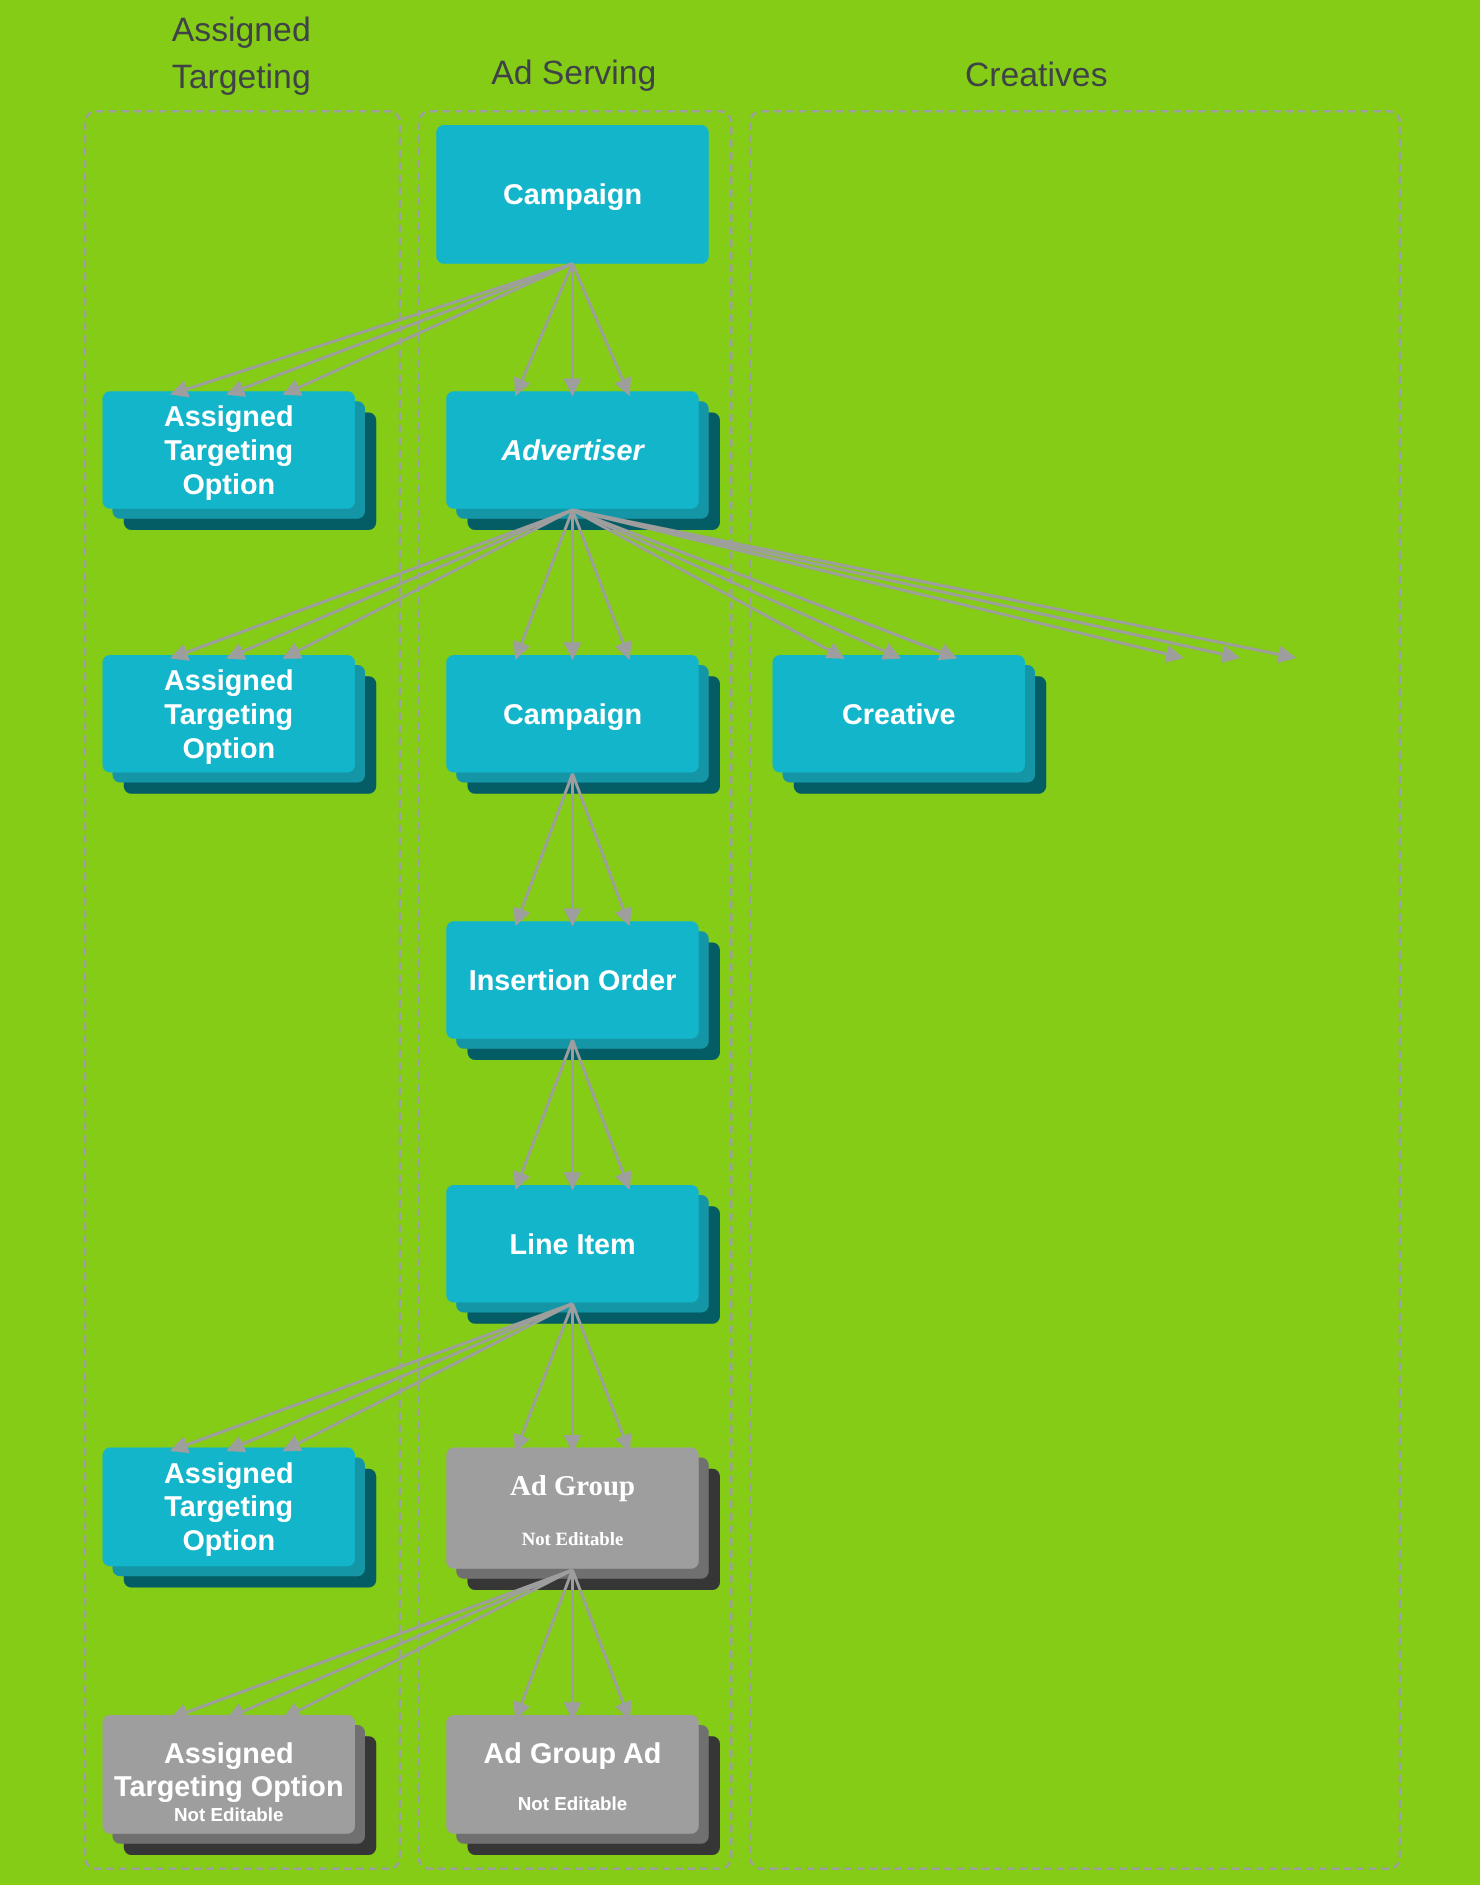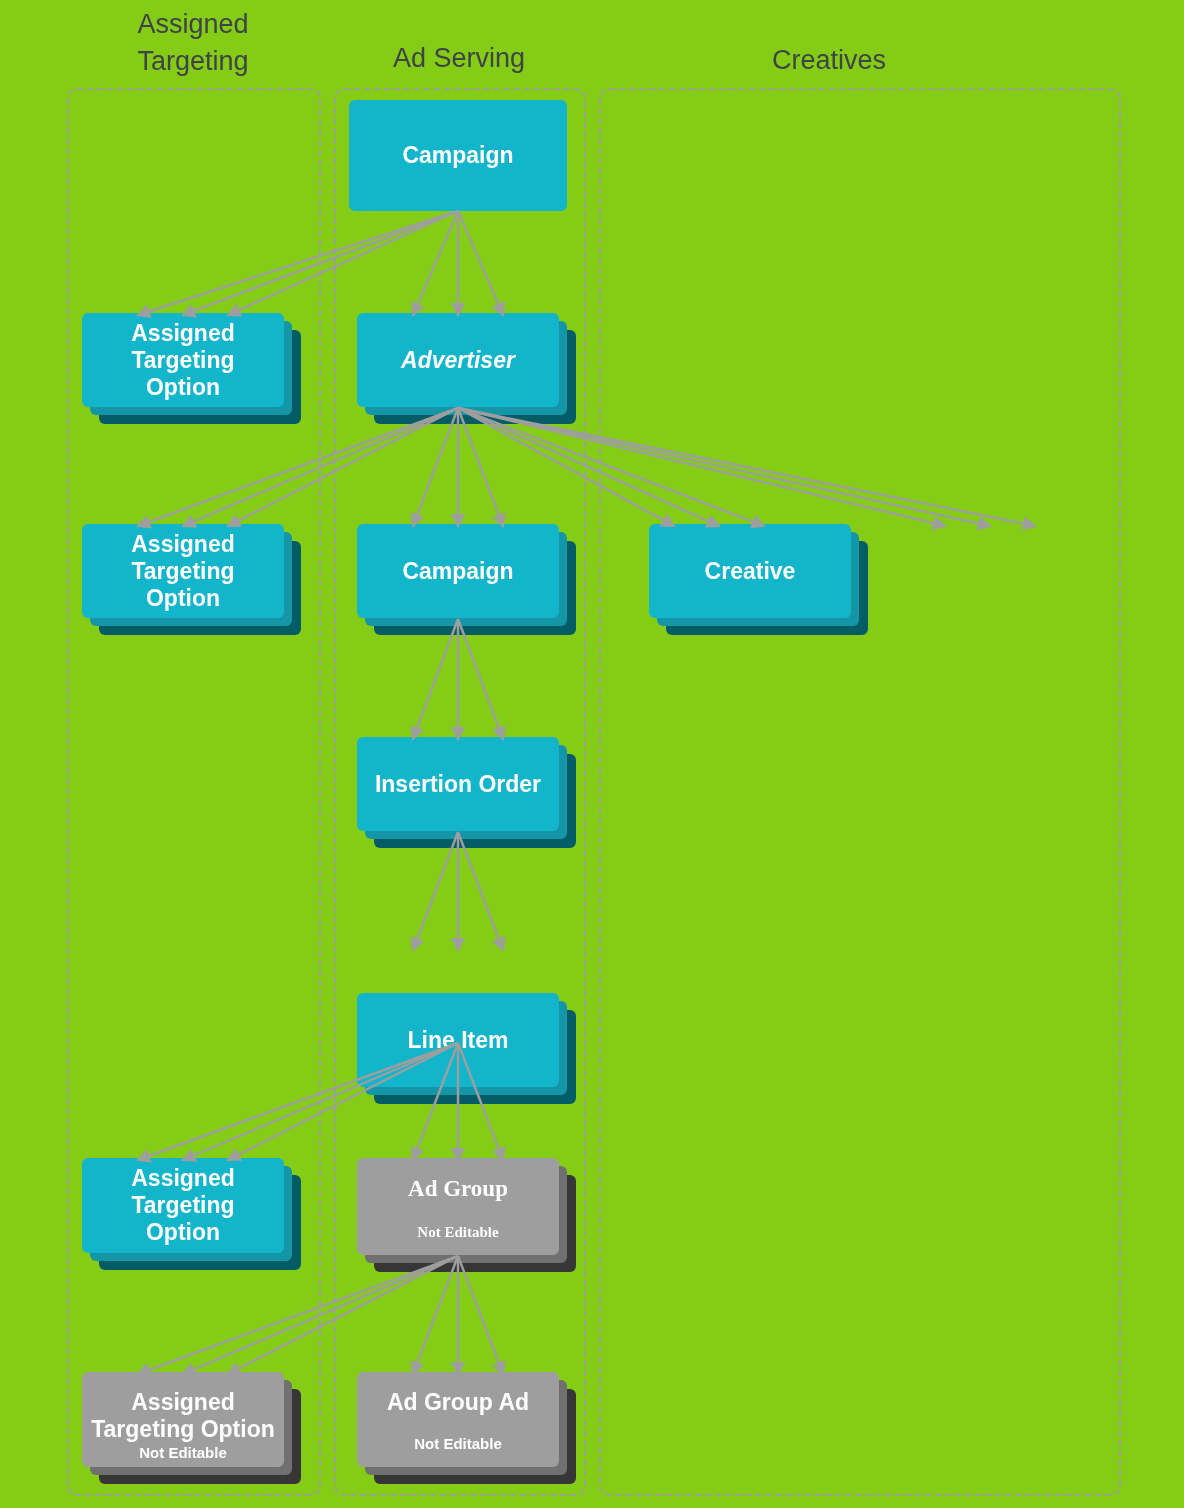--- a/index.html
+++ b/index.html
@@ -40,24 +40,24 @@
   .teal.stacked{box-shadow:8px 8px 0 var(--node-teal-mid), 17px 17px 0 var(--node-teal-back);}
   .gray{background:var(--node-gray);}
   .gray.stacked{box-shadow:8px 8px 0 var(--node-gray-mid), 17px 17px 0 var(--node-gray-back);}
   .gray{justify-content:space-between;padding:17px 8px 13px 8px;box-sizing:border-box;}
 
   .n-partner{left:349px;top:100px;width:218px;height:111px;}
   .n-ato1{left:82px;top:313px;width:202px;height:94px;}
   .n-advertiser{left:357px;top:313px;width:202px;height:94px;font-style:italic;}
   .n-ato2{left:82px;top:524px;width:202px;height:94px;}
   .n-campaign{left:357px;top:524px;width:202px;height:94px;}
-  .n-creative{left:618px;top:524px;width:202px;height:94px;margin-left:31px;}
+  .n-creative{left:618px;top:524px;width:202px;height:94px;}
   .n-creative-asset{left:889px;top:524px;width:202px;height:94px;}
   .n-insertion-order{left:357px;top:737px;width:202px;height:94px;}
-  .n-line-item{left:357px;top:948px;width:202px;height:94px;margin-top:45px;}
+  .n-line-item{left:357px;top:948px;width:202px;height:94px;}
   .n-ato3{left:82px;top:1158px;width:202px;height:95px;}
   .n-ad-group{left:357px;top:1158px;width:202px;height:97px;font-family:Liberation Serif, serif;}
   .n-ato4{left:82px;top:1372px;width:202px;height:95px;}
   .n-ad-group-ad{left:357px;top:1372px;width:202px;height:95px;}
 
   
   svg.edges{position:absolute;left:0;top:0;z-index:5;pointer-events:none;}
   svg.edges line{stroke:var(--arrow);stroke-width:2.4;}
   svg.edges .arrowhead{fill:var(--arrow);}
 </style>

